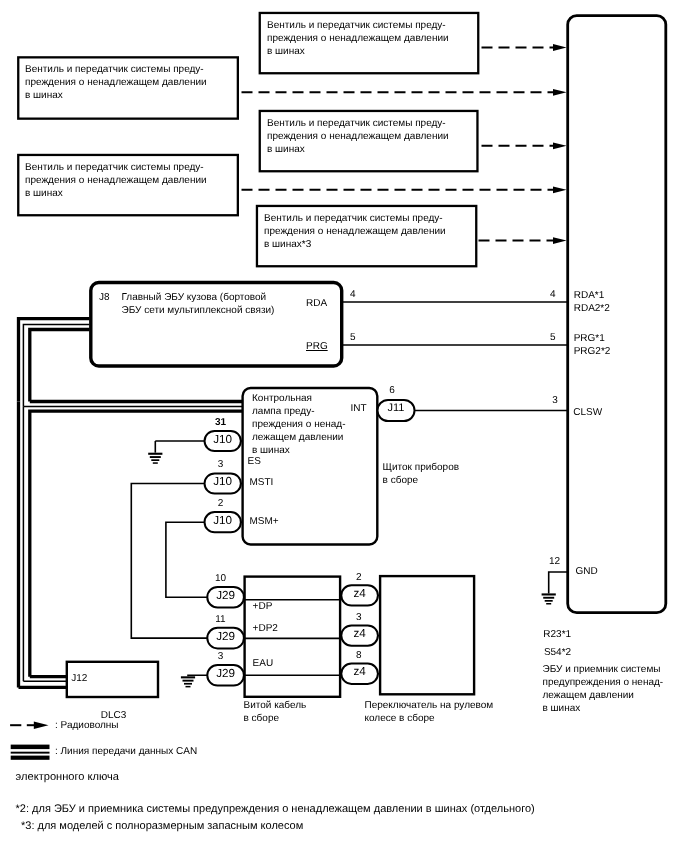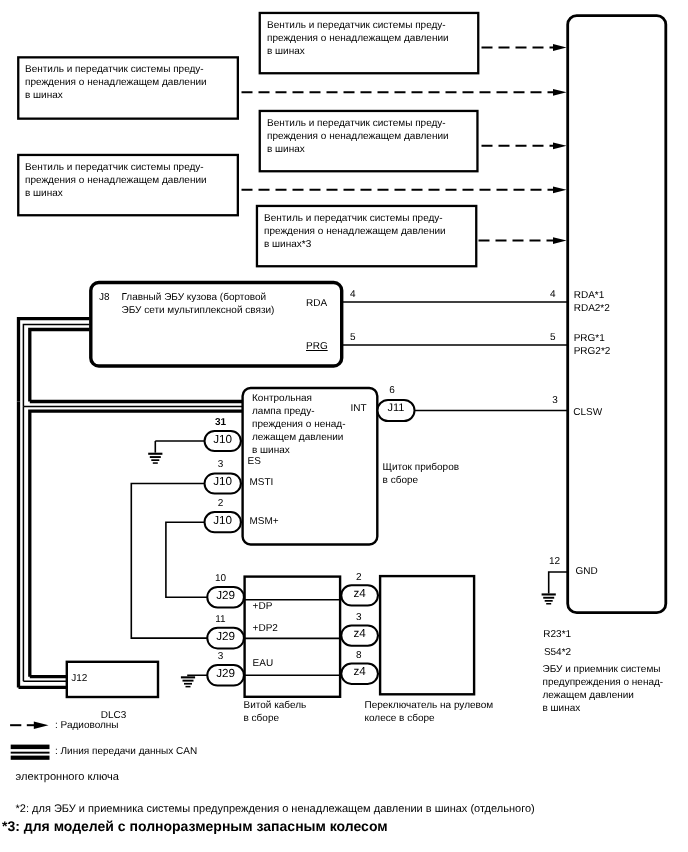--- a/index.html
+++ b/index.html
@@ -159,15 +159,15 @@
       <div class="t" style="left: 100.8px; top: 672.2px; margin-top: 37px;"><div>DLC3</div></div>
       <div class="t" style="left: 534.6px; top: 554.5px; width: 40px; text-align: center; line-height: 13px;">12</div>
       <div class="t" style="left: 575.4px; top: 565px;"><div>GND</div></div>
       <div class="t" style="left: 543.3px; top: 628px;"><div>R23*1</div></div>
       <div class="t" style="left: 543.9px; top: 645.6px;"><div>S54*2</div></div>
       <div class="t" style="left: 542.5px; top: 663px;"><div>ЭБУ и приемник системы</div><div>предупреждения о ненад-</div><div>лежащем давлении</div><div>в шинах</div></div>
       <div class="t" style="left: 55px; top: 718.5px;"><div>: Радиоволны</div></div>
       <div class="t" style="left: 55px; top: 745px;"><div>: Линия передачи данных CAN</div></div>
       <div class="t" style="left: 15.6px; top: 770.4px; font-size: 11.1px; line-height: 14.6px;"><div>электронного ключа</div></div>
       <div class="t" style="left: 15.6px; top: 801.5px; font-size: 11px; line-height: 14.6px;"><div>*2: для ЭБУ и приемника системы предупреждения о ненадлежащем давлении в шинах (отдельного)</div></div>
-      <div class="t" style="left: 2px; top: 818.5px; font-size: 14px; line-height: 14.6px; font-weight: bold;"><div>*3: для моделей с полноразмерным запасным колесом</div></div>
+      <div class="t" style="left: 21px; top: 818.5px; font-size: 11px; line-height: 14.6px;"><div>*3: для моделей с полноразмерным запасным колесом</div></div>
     </div>
 </div>
 
 </body></html>

